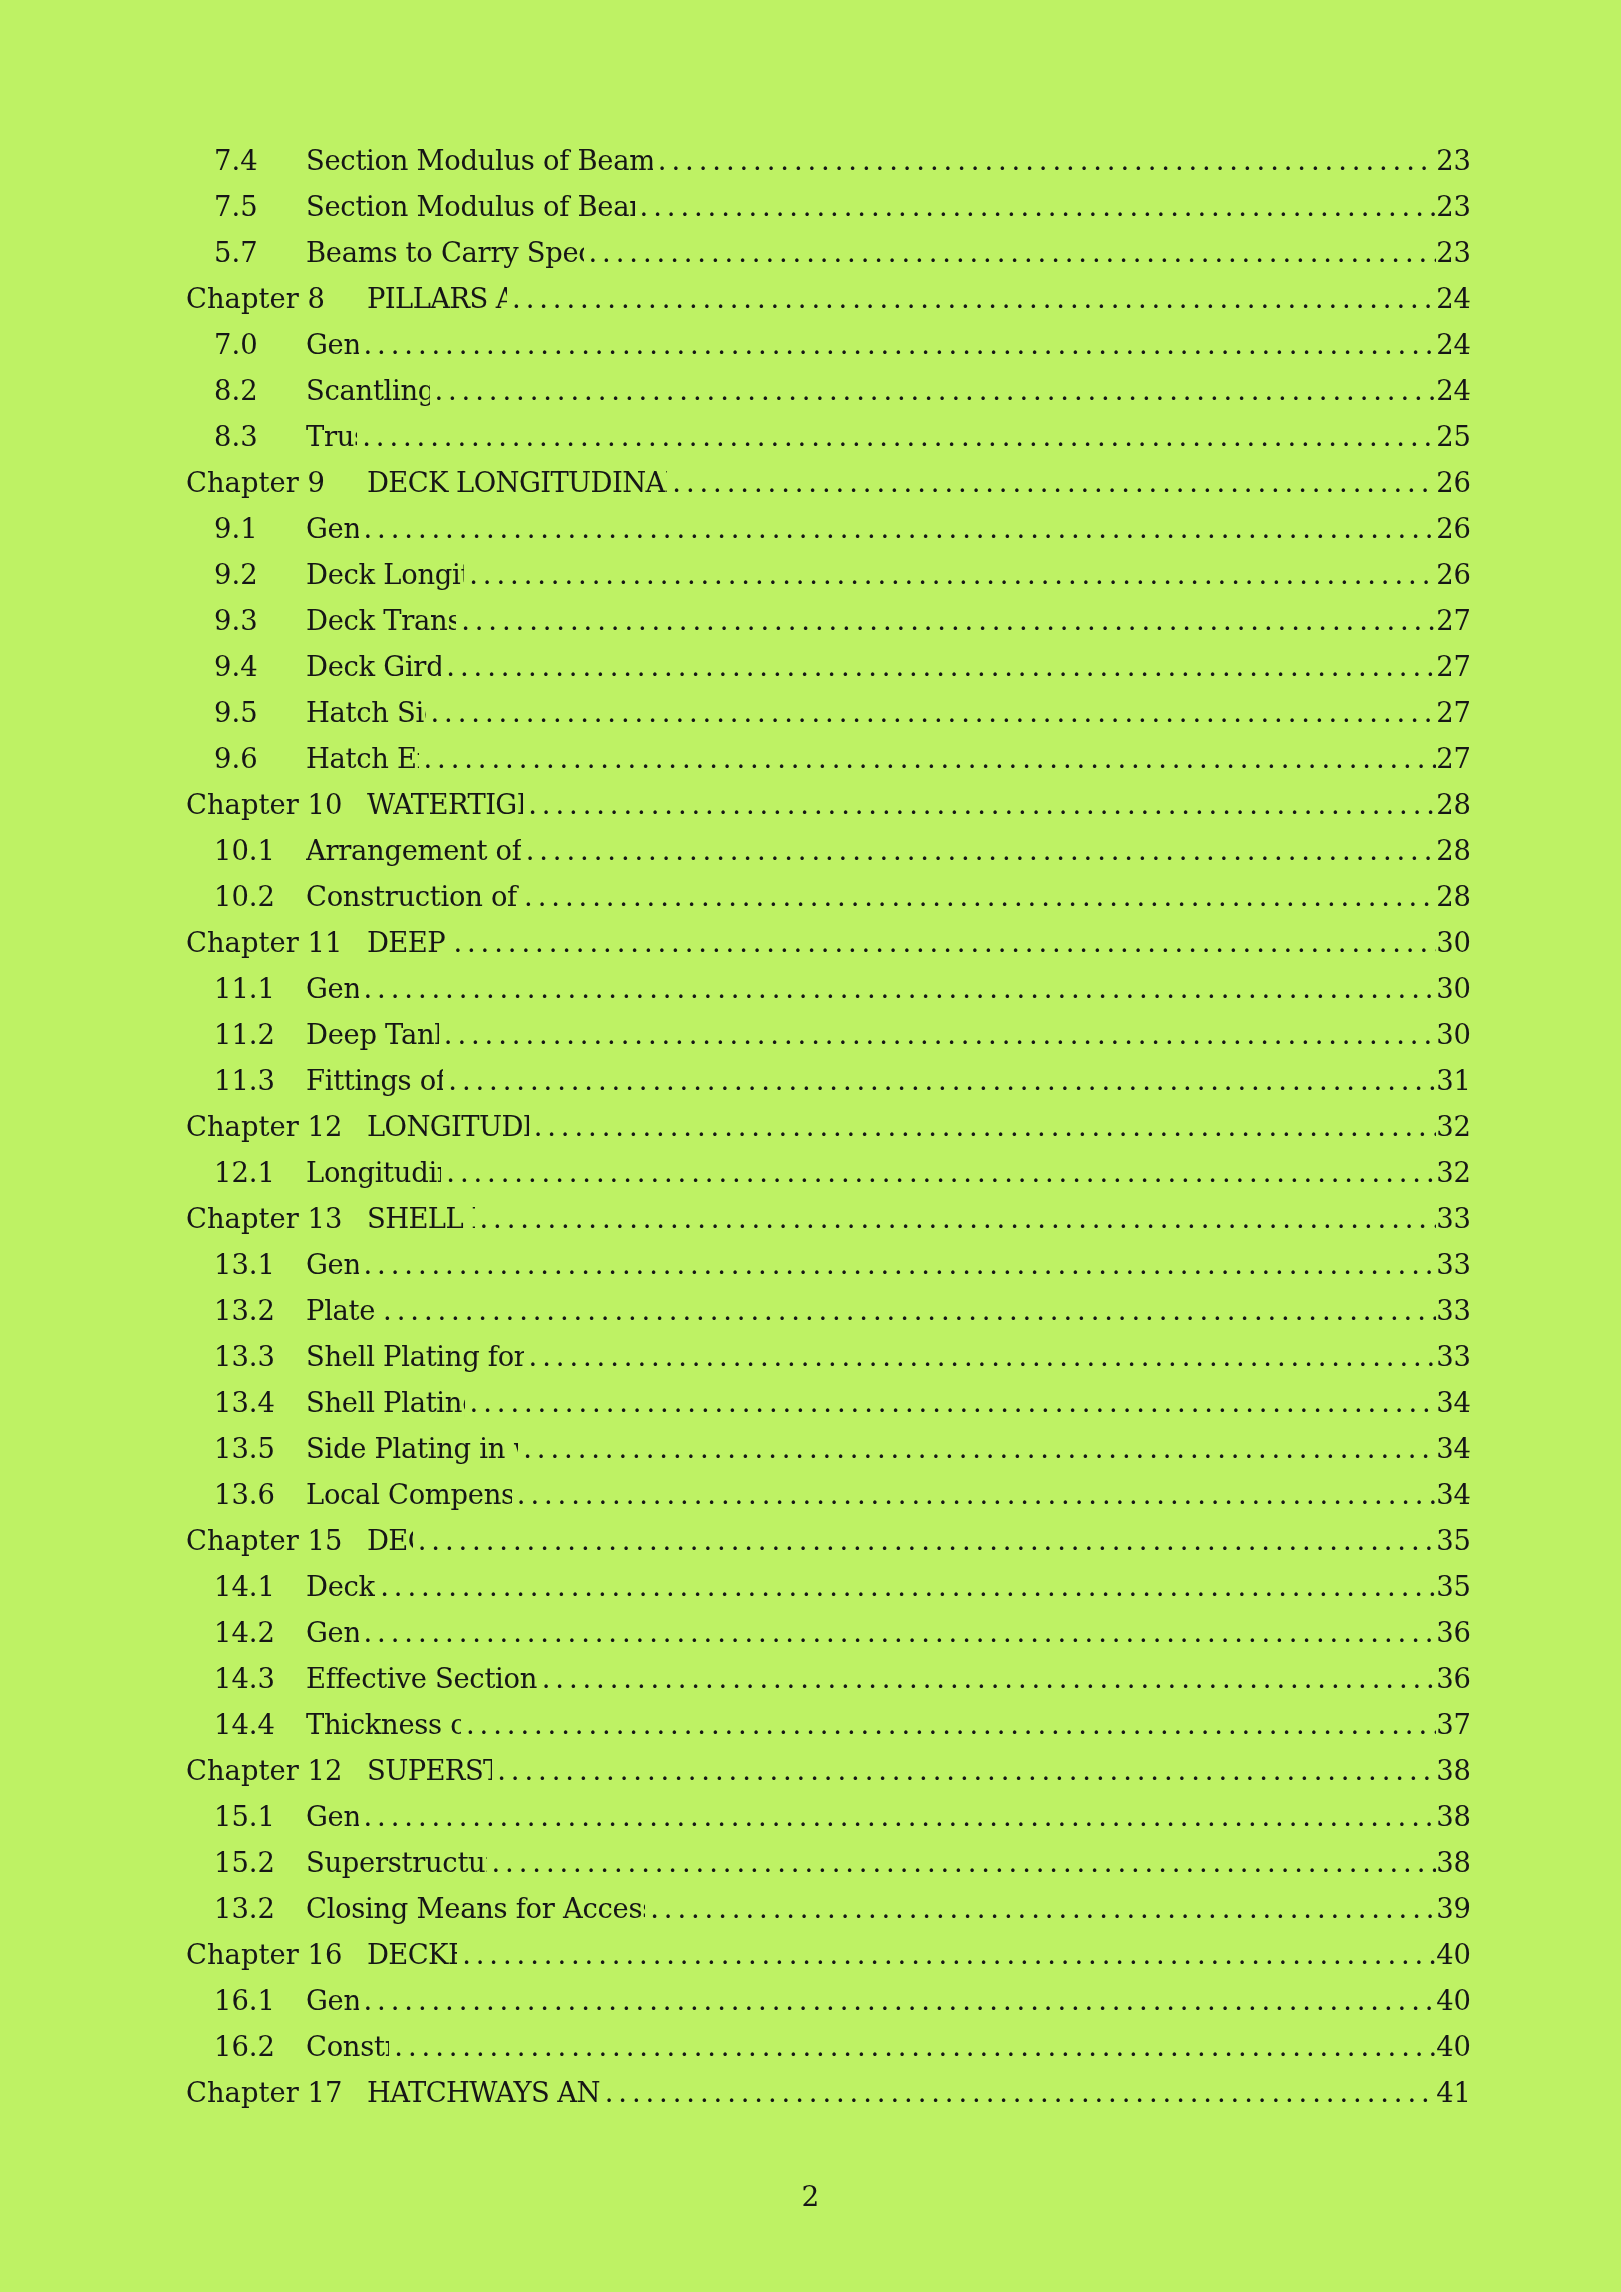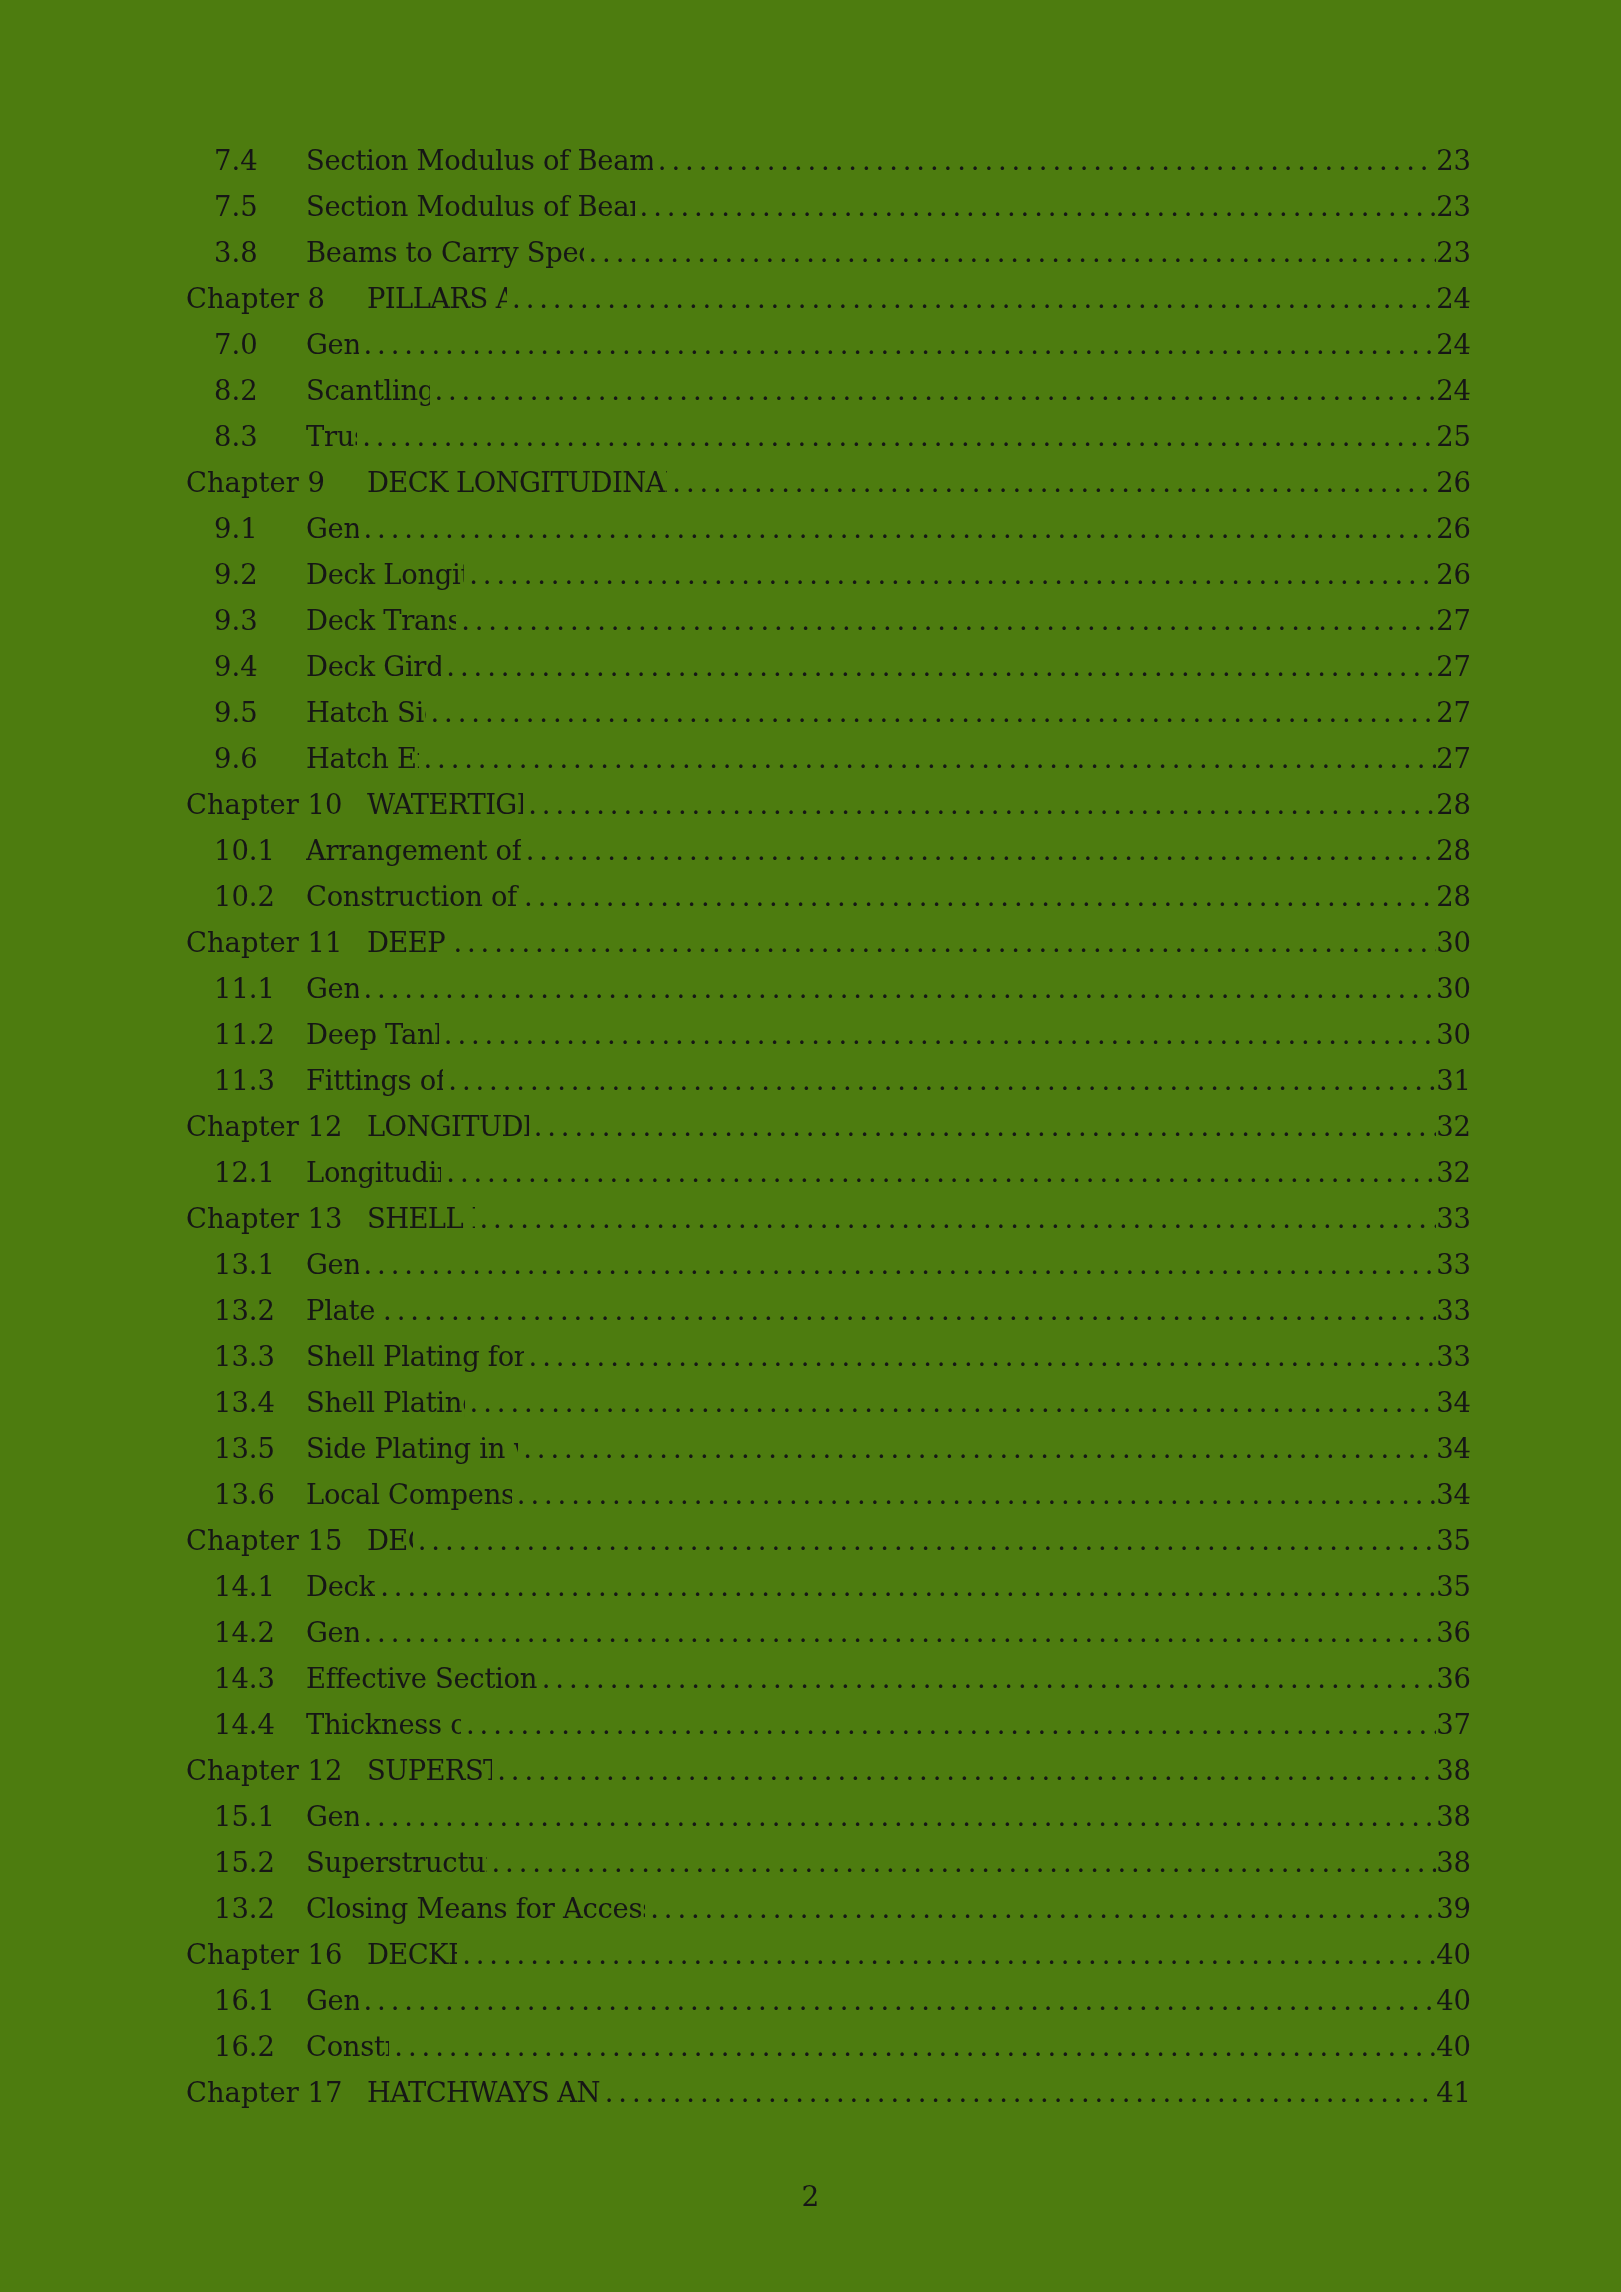--- a/index.html
+++ b/index.html
@@ -11,21 +11,21 @@
     width: 1621px;
     height: 2293px;
     position: relative;
     font-family: "DejaVu Serif", serif;
     color: #161616;
     overflow: hidden;
   }
   .page {
     position: absolute;
     inset: 0;
-    background: #4d7c0f;
+    background: #bef264;
   }
   .toc {
     position: absolute;
     top: 138px;
     left: 0;
     width: 1471px;
   }
   .toc-row {
     display: flex;
     align-items: baseline;
@@ -84,21 +84,21 @@
     <span class="leader"></span>
     <span class="pg">23</span>
   </div>
       <div class="toc-row section">
     <span class="num">7.5</span>
     <span class="title">Section Modulus of Beams at Deck Forming the Top of Deep Tanks</span>
     <span class="leader"></span>
     <span class="pg">23</span>
   </div>
       <div class="toc-row section">
-    <span class="num">3.8</span>
+    <span class="num">5.7</span>
     <span class="title">Beams to Carry Specially Heavy Concentrated Loads</span>
     <span class="leader"></span>
     <span class="pg">23</span>
   </div>
       <div class="toc-row chapter">
     <span class="num">Chapter 8</span>
     <span class="title">PILLARS AND TRUSSES</span>
     <span class="leader"></span>
     <span class="pg">24</span>
   </div>

